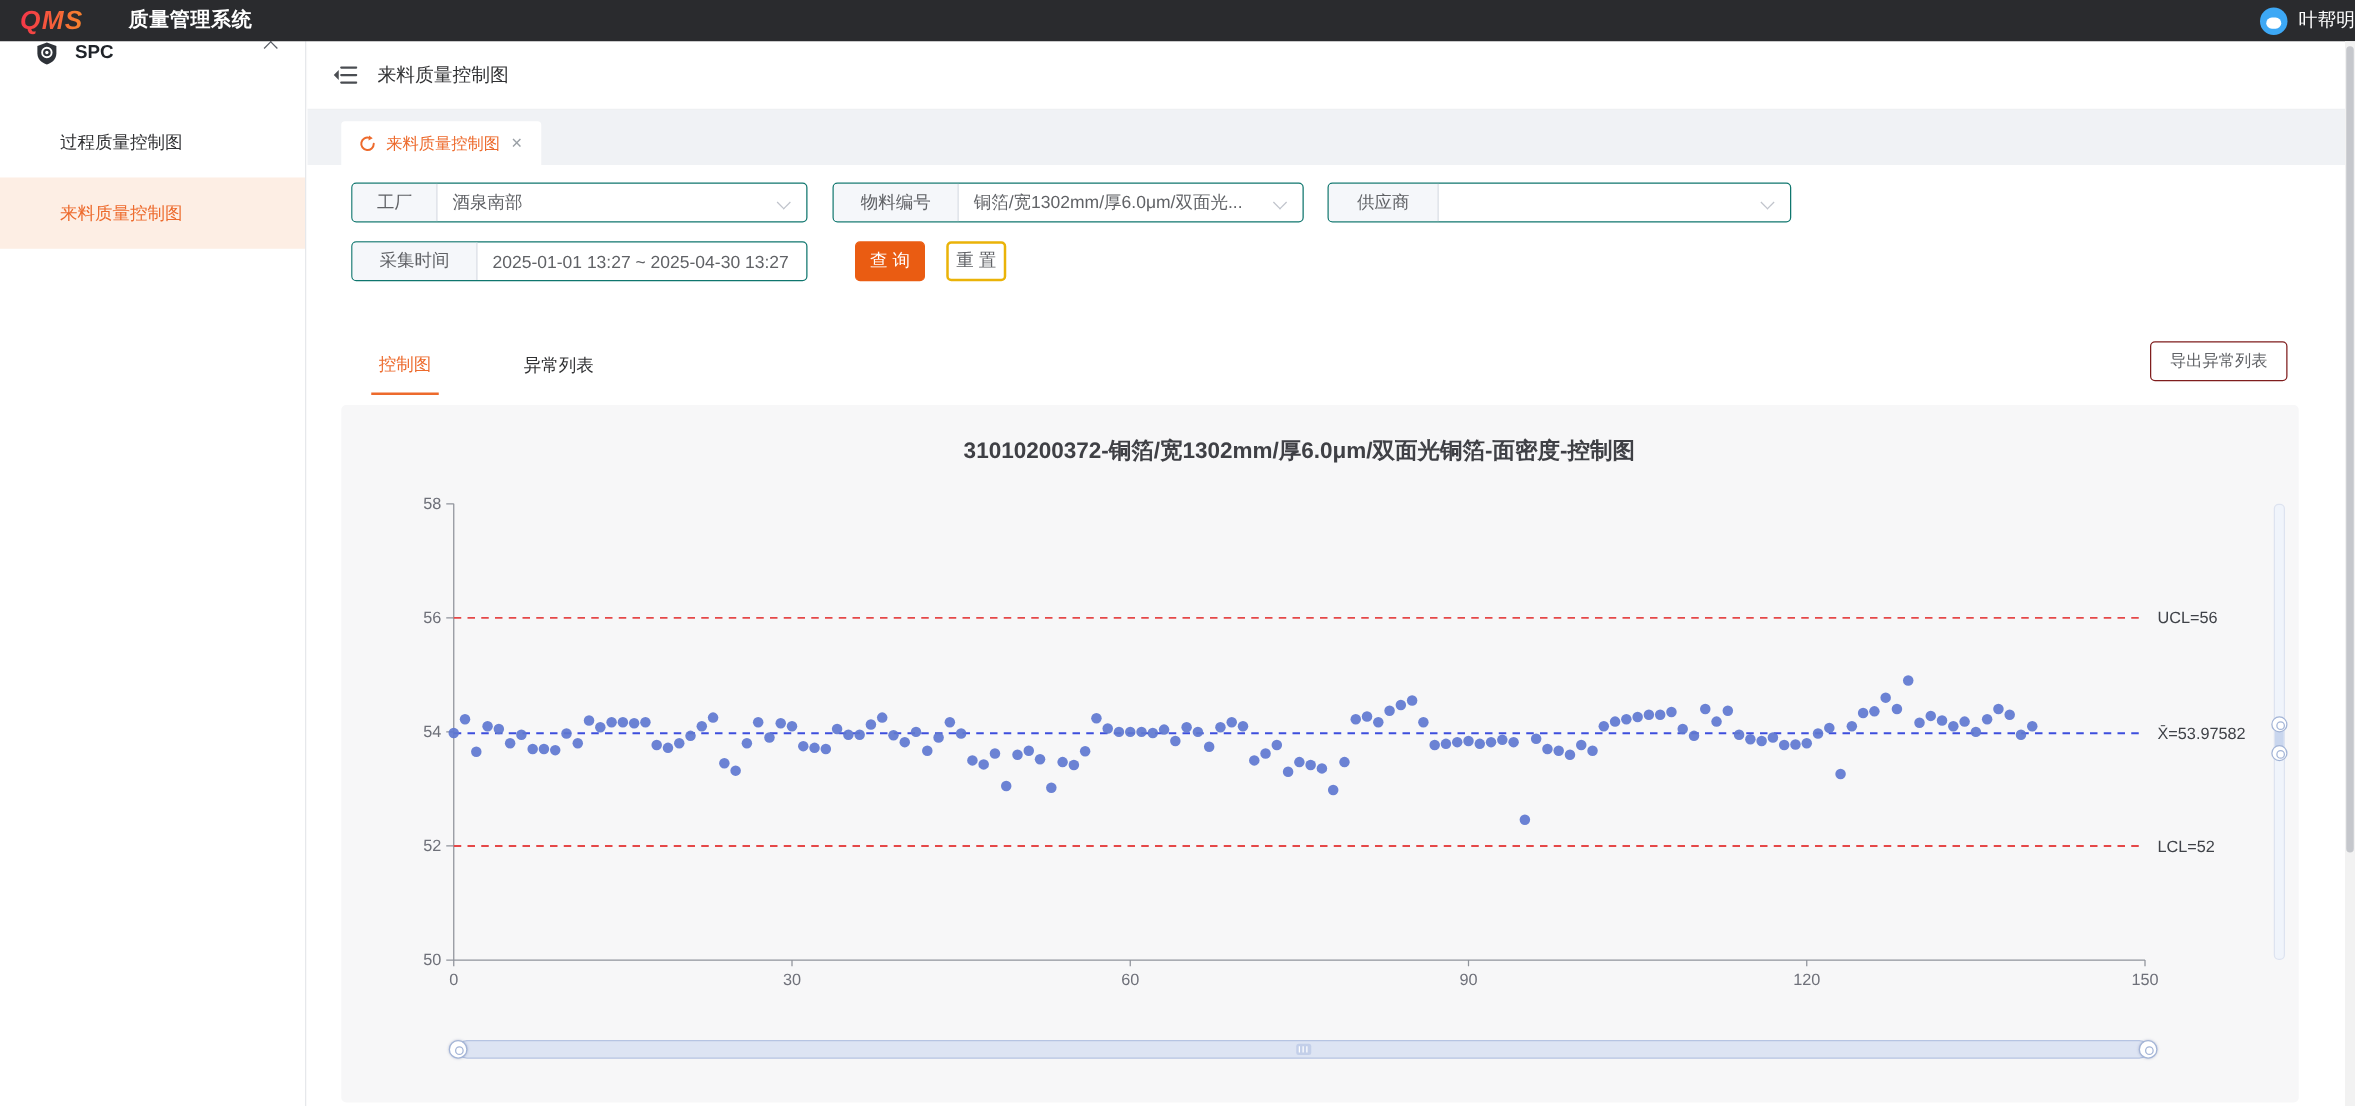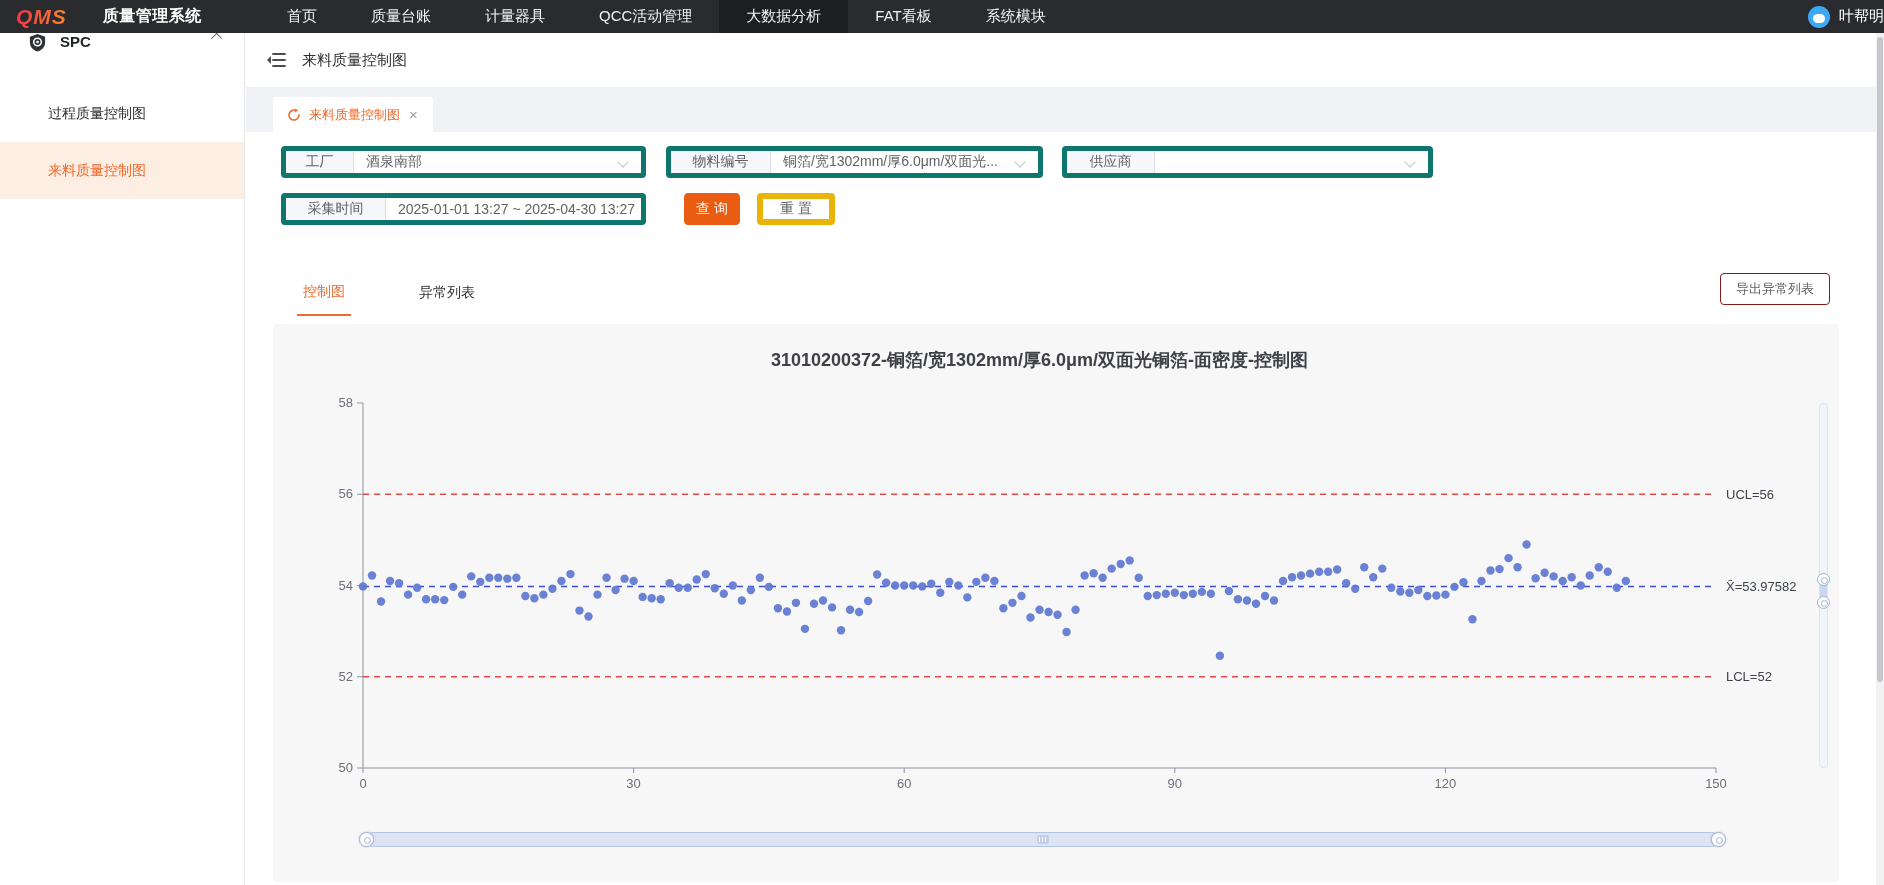--- a/index.html
+++ b/index.html
@@ -39,27 +39,27 @@
   .tab-strip { height:44px; background:#f0f2f5; display:flex; align-items:flex-end; padding-left:27px; }
   .tab-chip { height:35px; background:#fff; border-radius:3px 3px 0 0; display:flex; align-items:center; gap:8px; padding:0 14px; cursor:pointer; }
   .refresh-icon { width:14px; height:14px; }
   .tab-chip-label { font-size:13px; color:#ed6a2c; }
   .tab-close { font-size:15px; color:#9aa0a6; line-height:1; padding:0 1px; cursor:pointer; }
 
   
   .filters { background:#fff; padding:14px 0 25px 35px; }
   .filter-row { display:flex; align-items:center; margin-bottom:15px; }
   .filter-row:last-child { margin-bottom:16px; }
-  .ctl { display:flex; height:32px; border:5px solid #0f766e; border-radius:4px; background:#fff; overflow:hidden; cursor:pointer; }
+  .ctl { display:flex; height:32px; border:1px solid #0f766e; border-radius:4px; background:#fff; overflow:hidden; cursor:pointer; }
   .ctl-label { background:#f5f7fa; border-right:1px solid #dcdfe6; display:flex; align-items:center; justify-content:center; font-size:14px; color:#606266; flex:0 0 auto; }
   .ctl-value { flex:1; display:flex; align-items:center; padding:0 12px; font-size:14px; color:#606266; white-space:nowrap; overflow:hidden; }
   .caret-down { width:8px; height:8px; border-right:1.3px solid #c0c4cc; border-bottom:1.3px solid #c0c4cc; transform:rotate(45deg); margin:auto 14px auto 4px; flex:0 0 auto; }
   .btn { height:32px; border-radius:4px; font-size:14px; display:flex; align-items:center; justify-content:center; cursor:pointer; }
   .btn-primary { background:#ea5c12; color:#fff; border:1px solid #ea5c12; width:56px; margin-left:38px; }
-  .btn-plain { background:#fff; color:#606266; border:6px solid #eab308; width:78px; margin-left:17px; }
+  .btn-plain { background:#fff; color:#606266; border:2px solid #eab308; width:48px; margin-left:17px; }
 
   
   .content-tabs { position:relative; height:58px; padding-left:51px; display:flex; align-items:center; }
   .ctab { font-size:14px; color:#303133; margin-right:62px; padding:8px 6px 13px; cursor:pointer; }
   .ctab.active { color:#ed6a2c; border-bottom:2px solid #ed6a2c; }
   .export-btn { position:absolute; right:46px; top:7px; height:32px; padding:0 15px; border:1px solid #7f1d1d; border-radius:4px; background:#fff; font-size:13px; color:#606266; display:flex; align-items:center; cursor:pointer; }
 
   
   .chart-card { position:relative; margin-left:27px; width:1566px; height:558px; background:#f7f7f8; border-radius:4px; }
   .chart-title { position:absolute; top:24px; left:0; width:1533px; text-align:center; font-size:18px; font-weight:700; color:#3f4045; }
@@ -87,29 +87,20 @@
 </head>
 <body>
 
 <div class="app">
 
   <header class="navbar">
     <div class="brand">
       <span class="logo">QMS</span>
       <span class="app-title">质量管理系统</span>
     </div>
-    <nav class="nav-menu">
-      <a class="nav-item">首页</a>
-      <a class="nav-item">质量台账</a>
-      <a class="nav-item">计量器具</a>
-      <a class="nav-item">QCC活动管理</a>
-      <a class="nav-item active">大数据分析</a>
-      <a class="nav-item">FAT看板</a>
-      <a class="nav-item">系统模块</a>
-    </nav>
     <div class="user-area">
       <span class="avatar"></span>
       <span class="user-name">叶帮明</span>
     </div>
   </header>
 
   <aside class="sidebar">
     <div class="side-group">
       <svg class="spc-icon" viewBox="0 0 20 20">
         <path d="M10 1 L18 4 V10 C18 15 14.5 18 10 19.5 C5.5 18 2 15 2 10 V4 Z" fill="#2e3238"></path>

